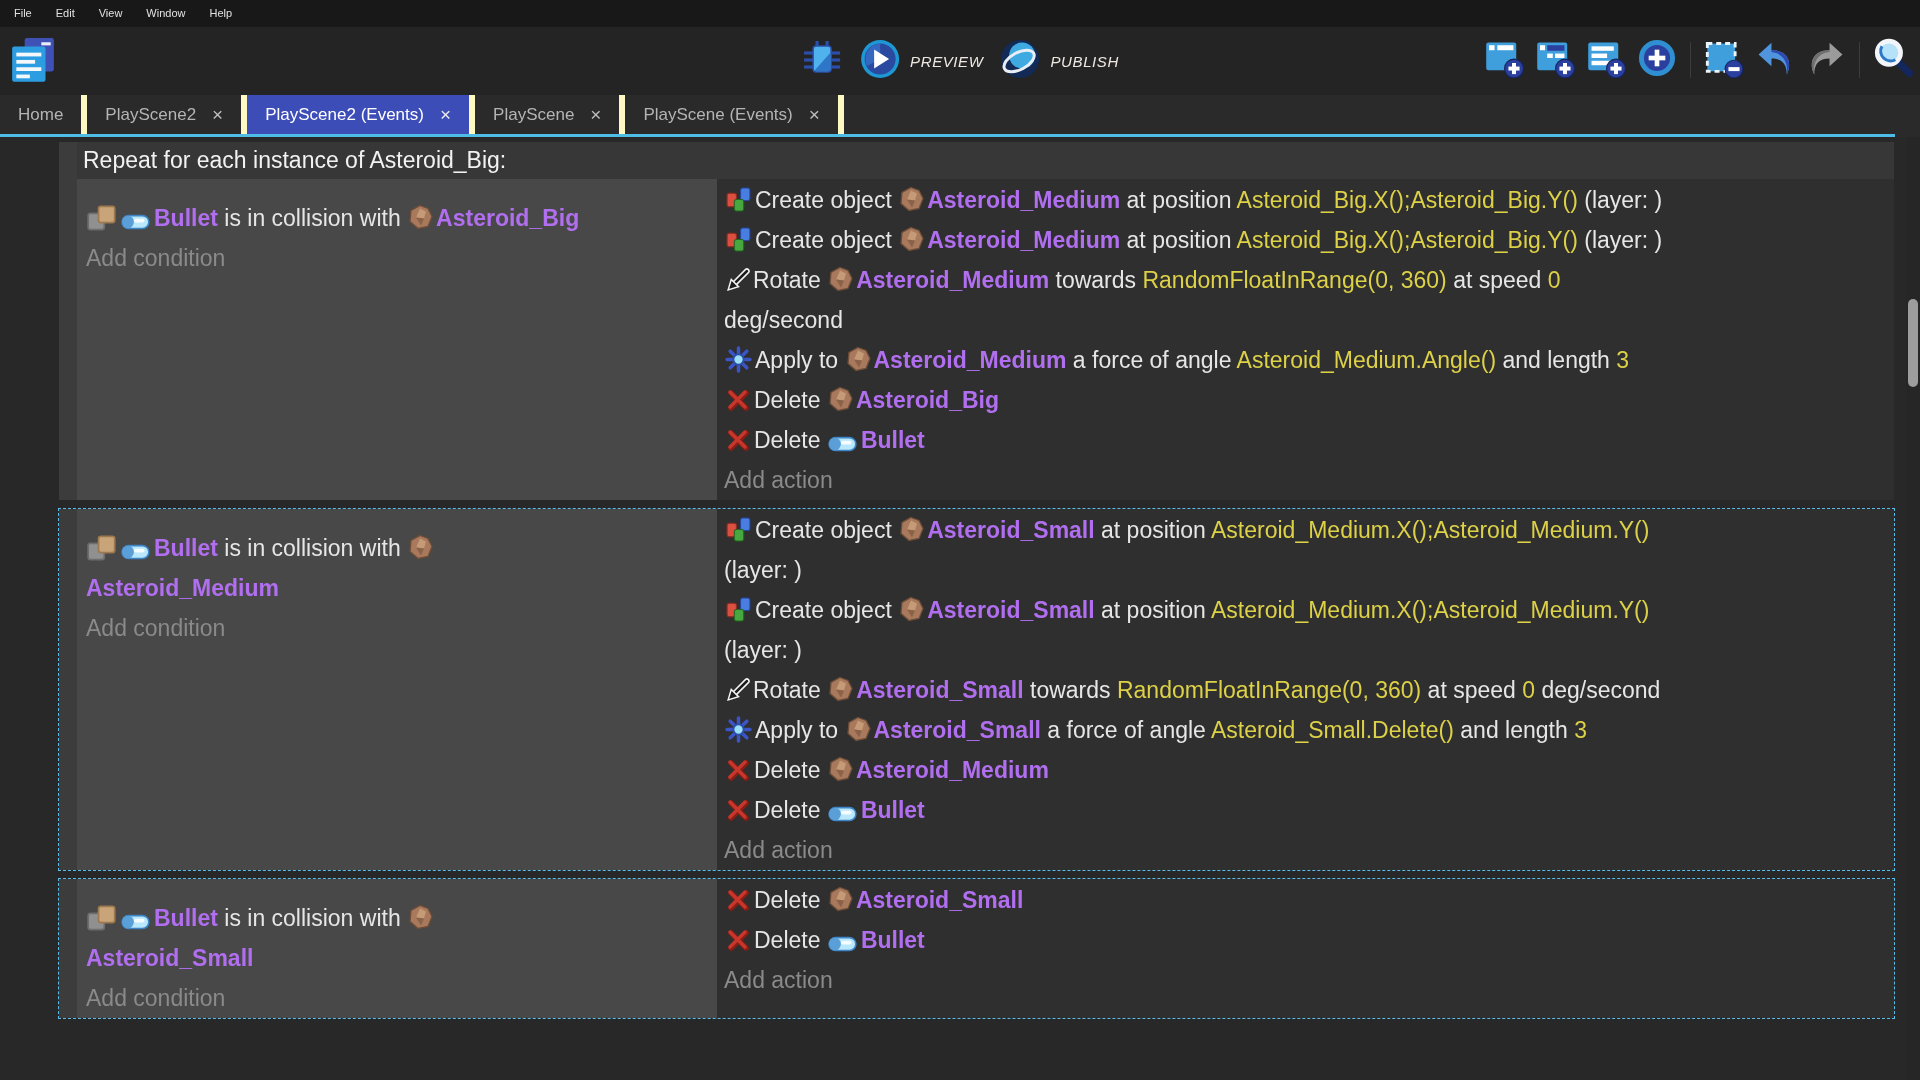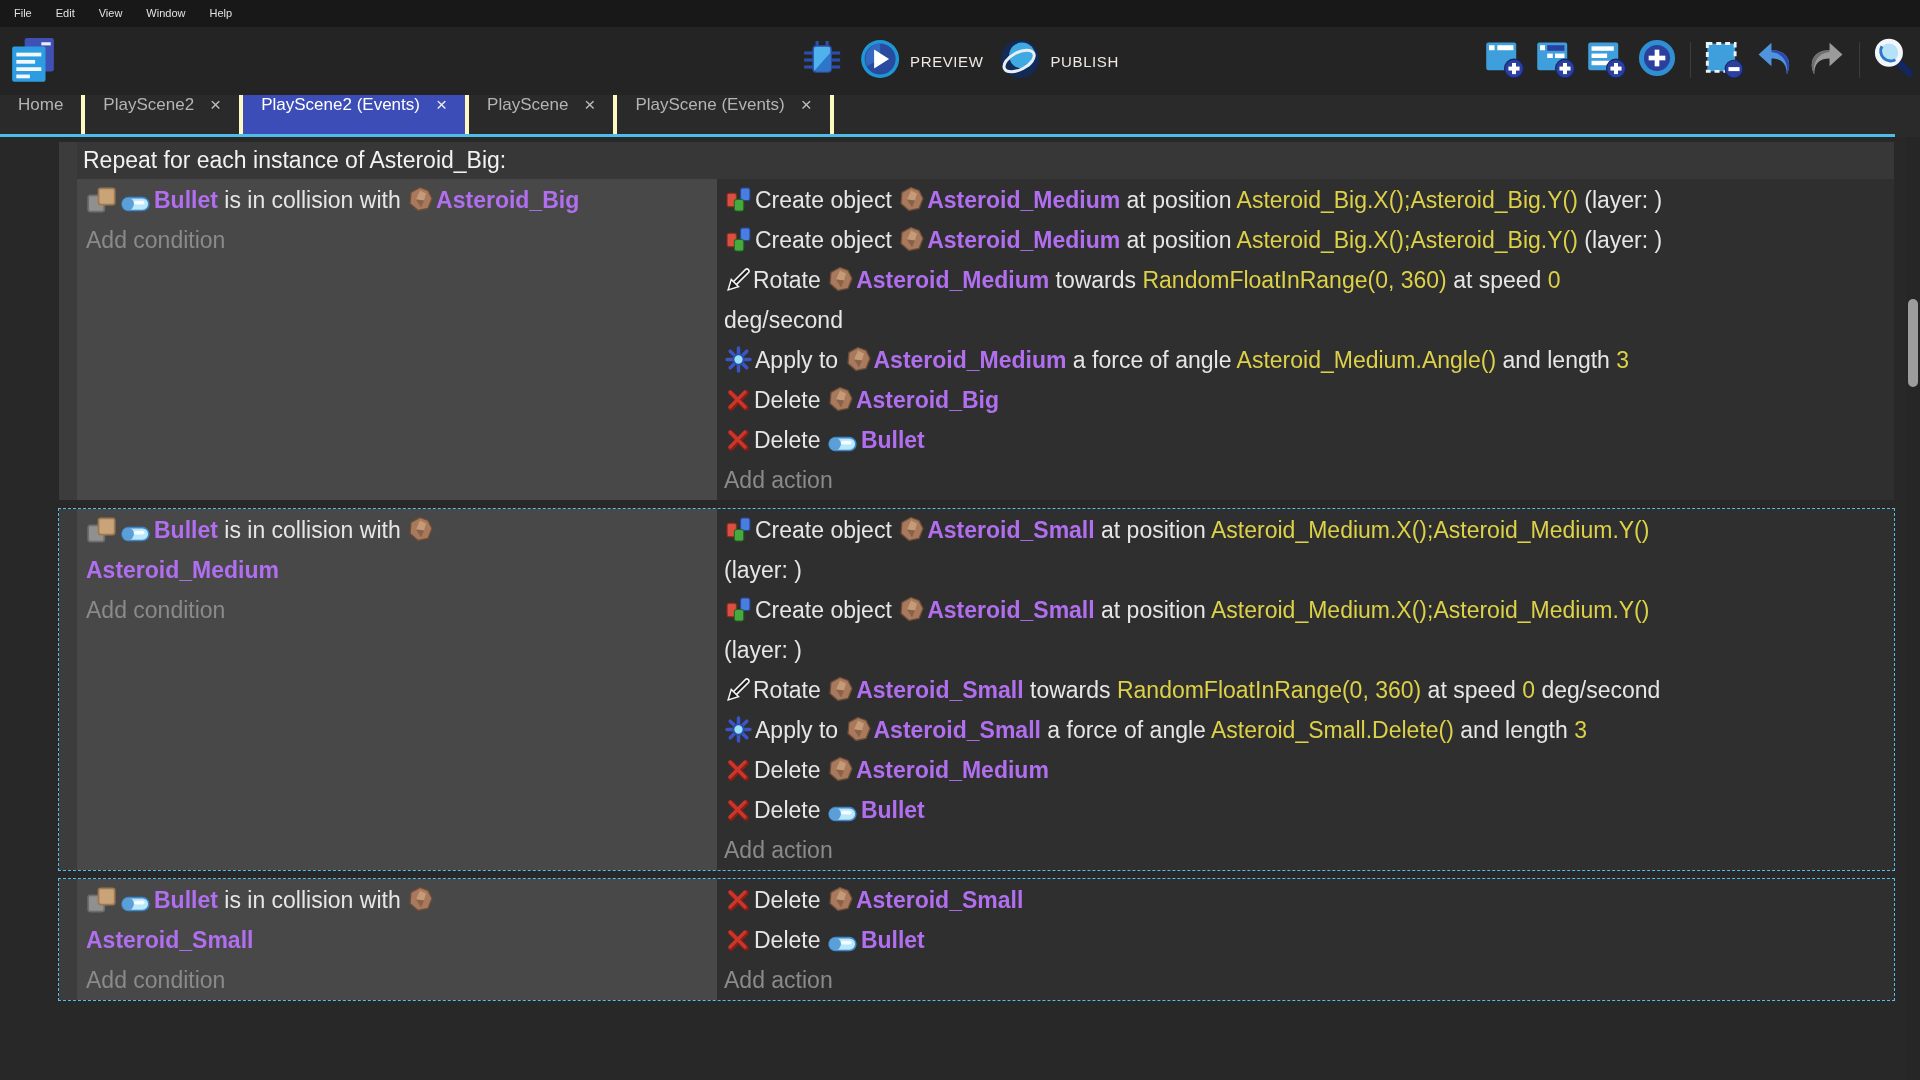--- a/index.html
+++ b/index.html
@@ -13,47 +13,47 @@
        font-family:"Liberation Sans",sans-serif;background:var(--bg-page);color:var(--txt);}
   
   .menubar{height:27px;background:var(--bg-menubar);display:flex;align-items:center;padding-left:2px;}
   .menubar .mi{font-size:11px;color:#e2e2e2;padding:0 12px;line-height:27px;cursor:default;}
   
   .toolbar{position:relative;height:68px;background:var(--bg-toolbar);}
   .logo{position:absolute;left:8px;top:8px;width:50px;height:52px;}
   .tb-center{position:absolute;left:50%;top:0;height:68px;transform:translateX(-50%);
              display:flex;align-items:center;gap:16px;}
   .tb-btn{display:flex;align-items:center;gap:9px;}
-  .tb-label{font-size:15px;letter-spacing:.6px;color:#efe9e2;}
+  .tb-label{font-size:15px;letter-spacing:.6px;color:#efe9e2;font-style:italic;}
   .tb-right{position:absolute;right:6px;top:12px;display:flex;align-items:center;gap:9px;}
   .tb-ico{width:42px;height:42px;display:flex;align-items:center;justify-content:center;}
   .tb-sep{width:1px;height:36px;background:#3c3c3c;margin:0 3px;}
   
   .tabbar{position:relative;height:42px;background:var(--bg-tabbar);}
   .tabs{display:flex;height:39px;}
-  .tab{display:flex;align-items:flex-start;gap:16px;padding:0 18px;font-size:17px;color:#b4b4b4;
-       border-right:4px solid #fef9c3;white-space:nowrap;}
+  .tab{display:flex;align-items:center;gap:16px;padding:0 18px;font-size:17px;color:#b4b4b4;
+       border-right:6px solid #fef9c3;white-space:nowrap;}
   .tab.active{background:var(--tab-active);color:#fff;}
   .tab .x{font-size:19px;color:#bdbdbd;line-height:1;}
   .tab.active .x{color:#e9e9e9;}
   .tab-underline{position:absolute;left:0;bottom:0;height:3px;background:var(--underline);}
   
   .sheet{position:relative;height:943px;background:var(--bg-page);
          padding:4px 25px 0 58px;box-sizing:border-box;overflow:hidden;}
   .event{display:flex;border:1px solid transparent;margin-bottom:7px;}
   .event.selected{border:1px dashed var(--sel);}
   .gutter{width:18px;background:var(--gutter);flex:none;}
   .block{flex:1;display:flex;flex-direction:column;min-width:0;}
   .ev-header{height:37px;line-height:37px;background:var(--header-bg);color:#f2f2f2;
              font-size:23px;padding-left:6px;white-space:nowrap;overflow:hidden;}
   .ev-body{display:flex;flex:1;align-items:stretch;}
   .conds{width:640px;flex:none;background:var(--cond-bg);padding-top:1px;box-sizing:border-box;}
   .acts{flex:1;background:var(--act-bg);padding-top:1px;min-width:0;}
   .row{font-size:23px;line-height:40px;color:var(--txt);}
-  .conds .row{padding:0 12px 0 9px;}
+  .conds .row{padding:0 12px 0 9px;margin-top:18px;}
   .acts .row{padding:0 10px 0 7px;}
   .row .obj{color:var(--obj);font-weight:bold;}
   .row .expr{color:var(--expr);}
   .row .icon{display:inline-block;vertical-align:-5px;margin:0 3px 0 1px;line-height:0;}
   .add-link{font-size:23px;line-height:40px;color:var(--ph);}
   .conds .add-link{padding-left:9px;}
   .acts .add-link{padding-left:7px;}
   
   .vscroll{position:absolute;top:0;right:0;width:14px;height:100%;background:#262626;}
   .vthumb{position:absolute;right:2px;top:162px;width:10px;height:88px;background:#9d9d9d;border-radius:5px;}

